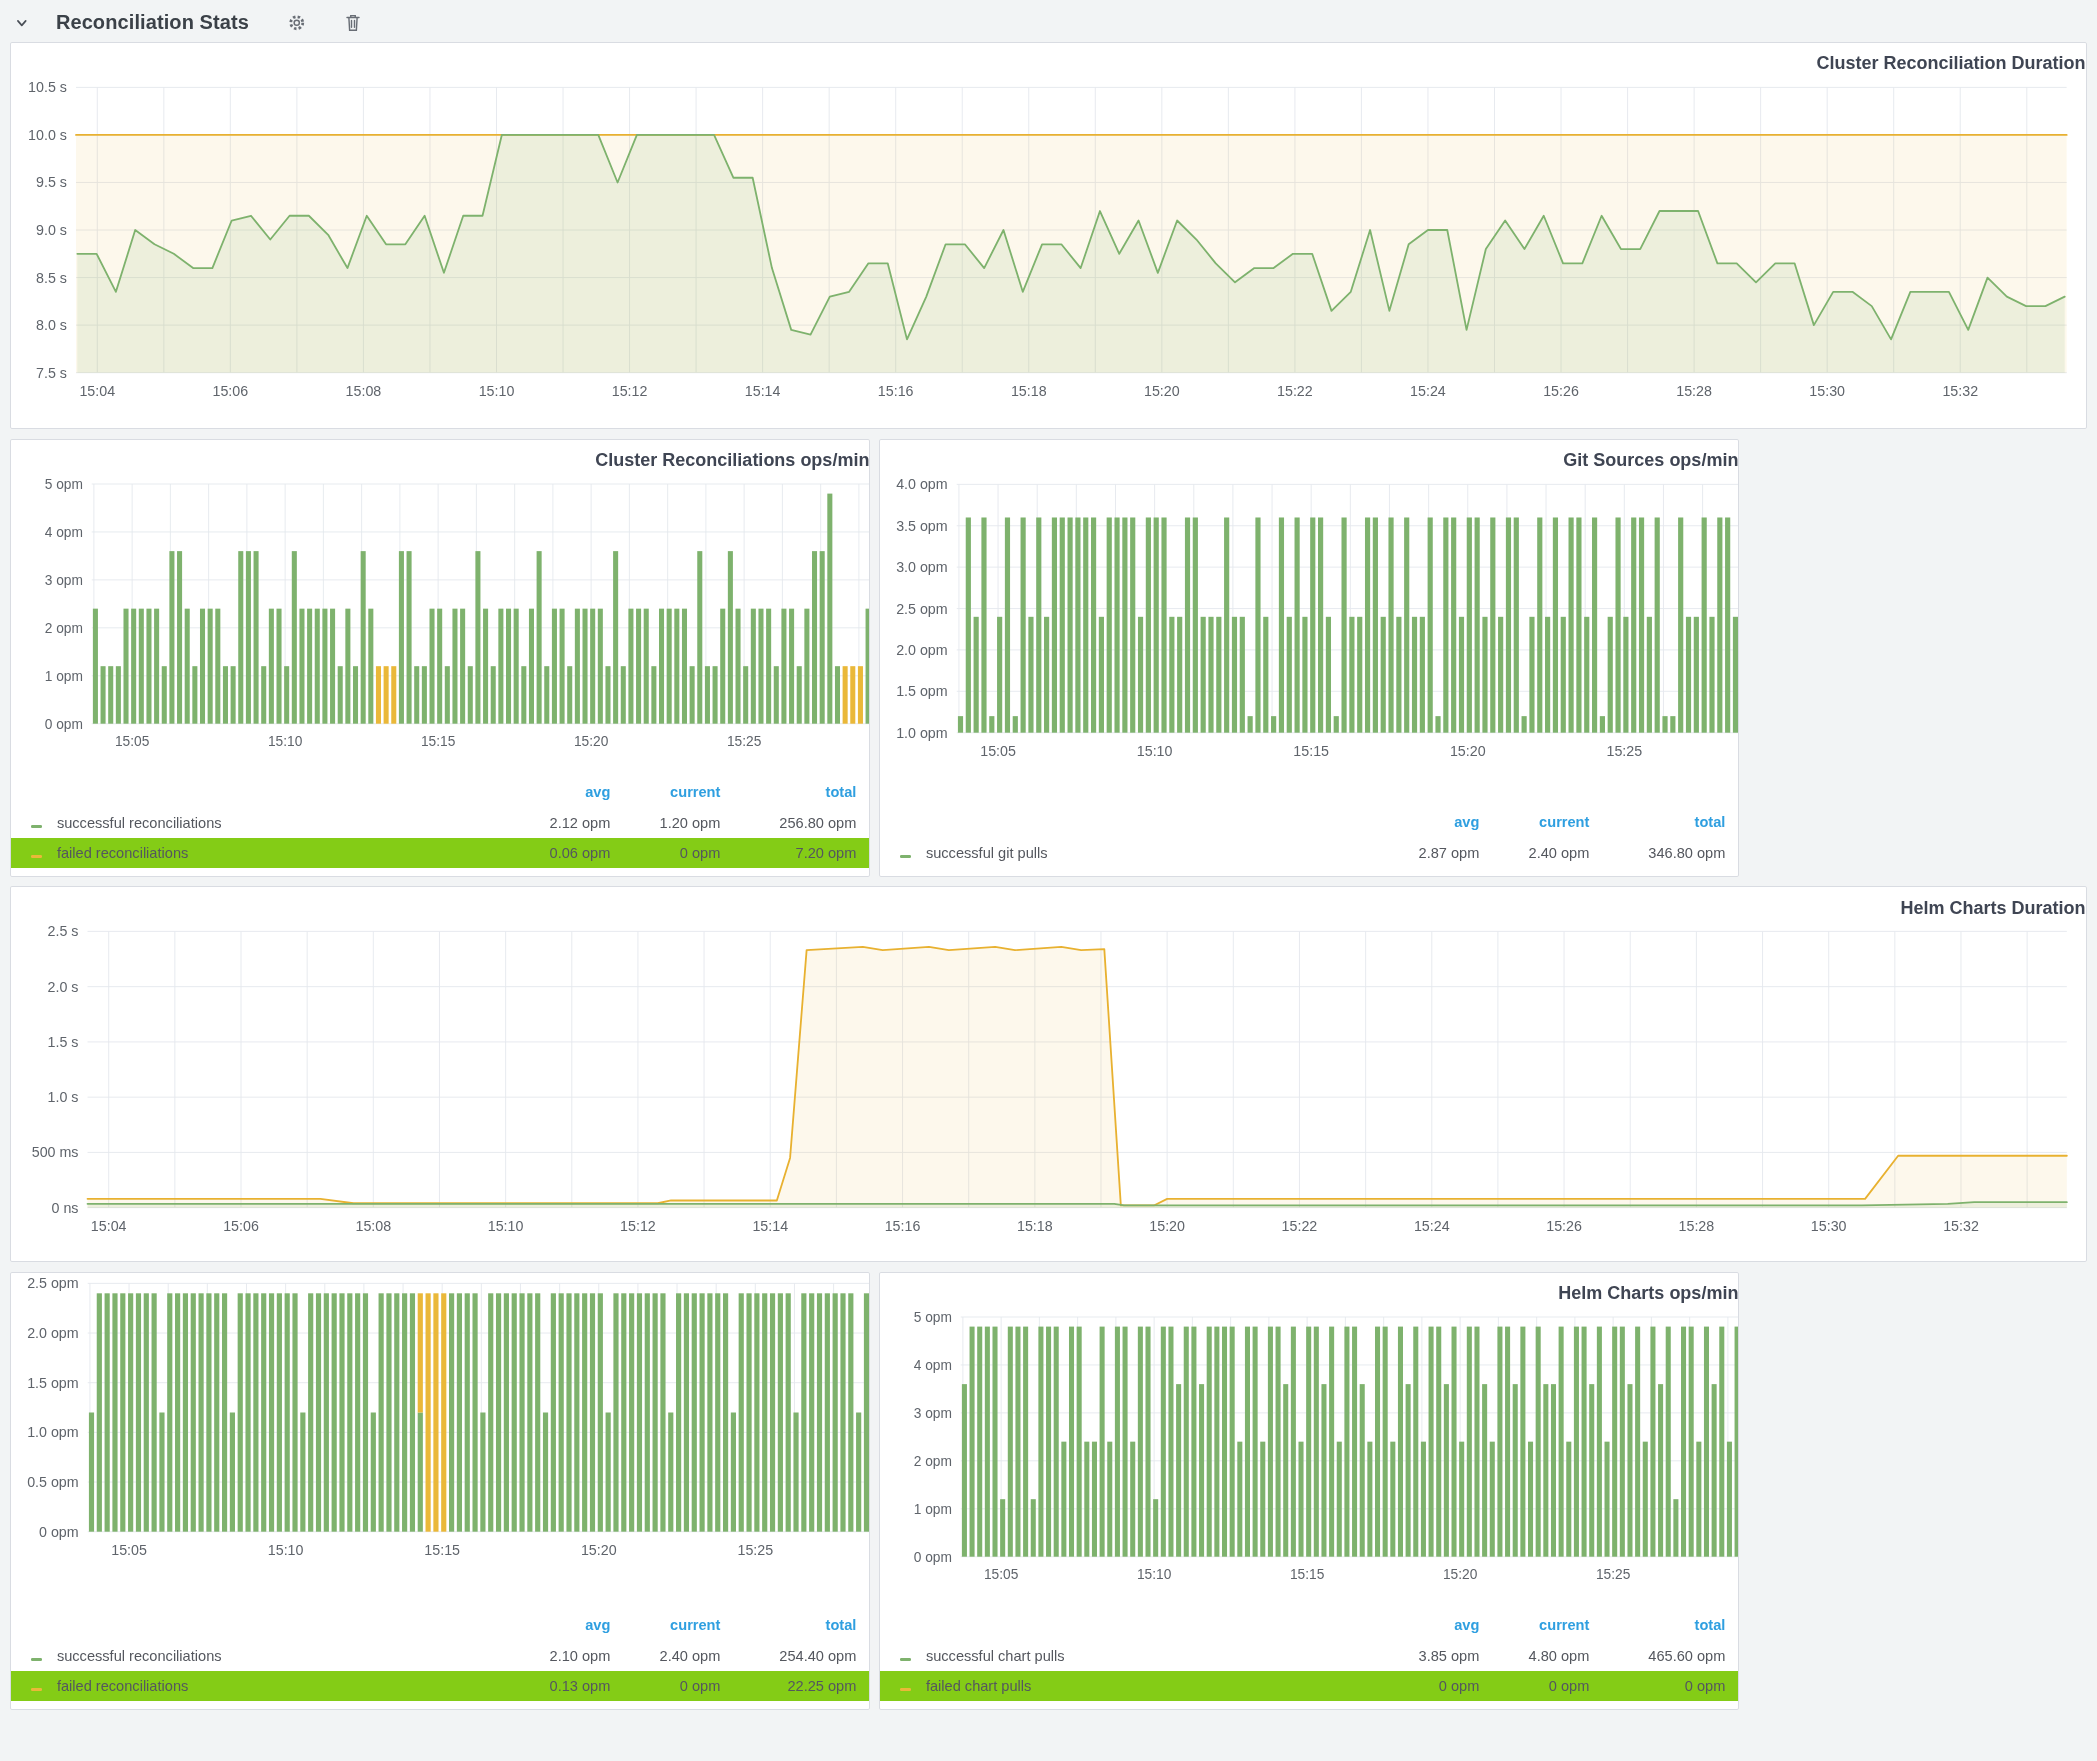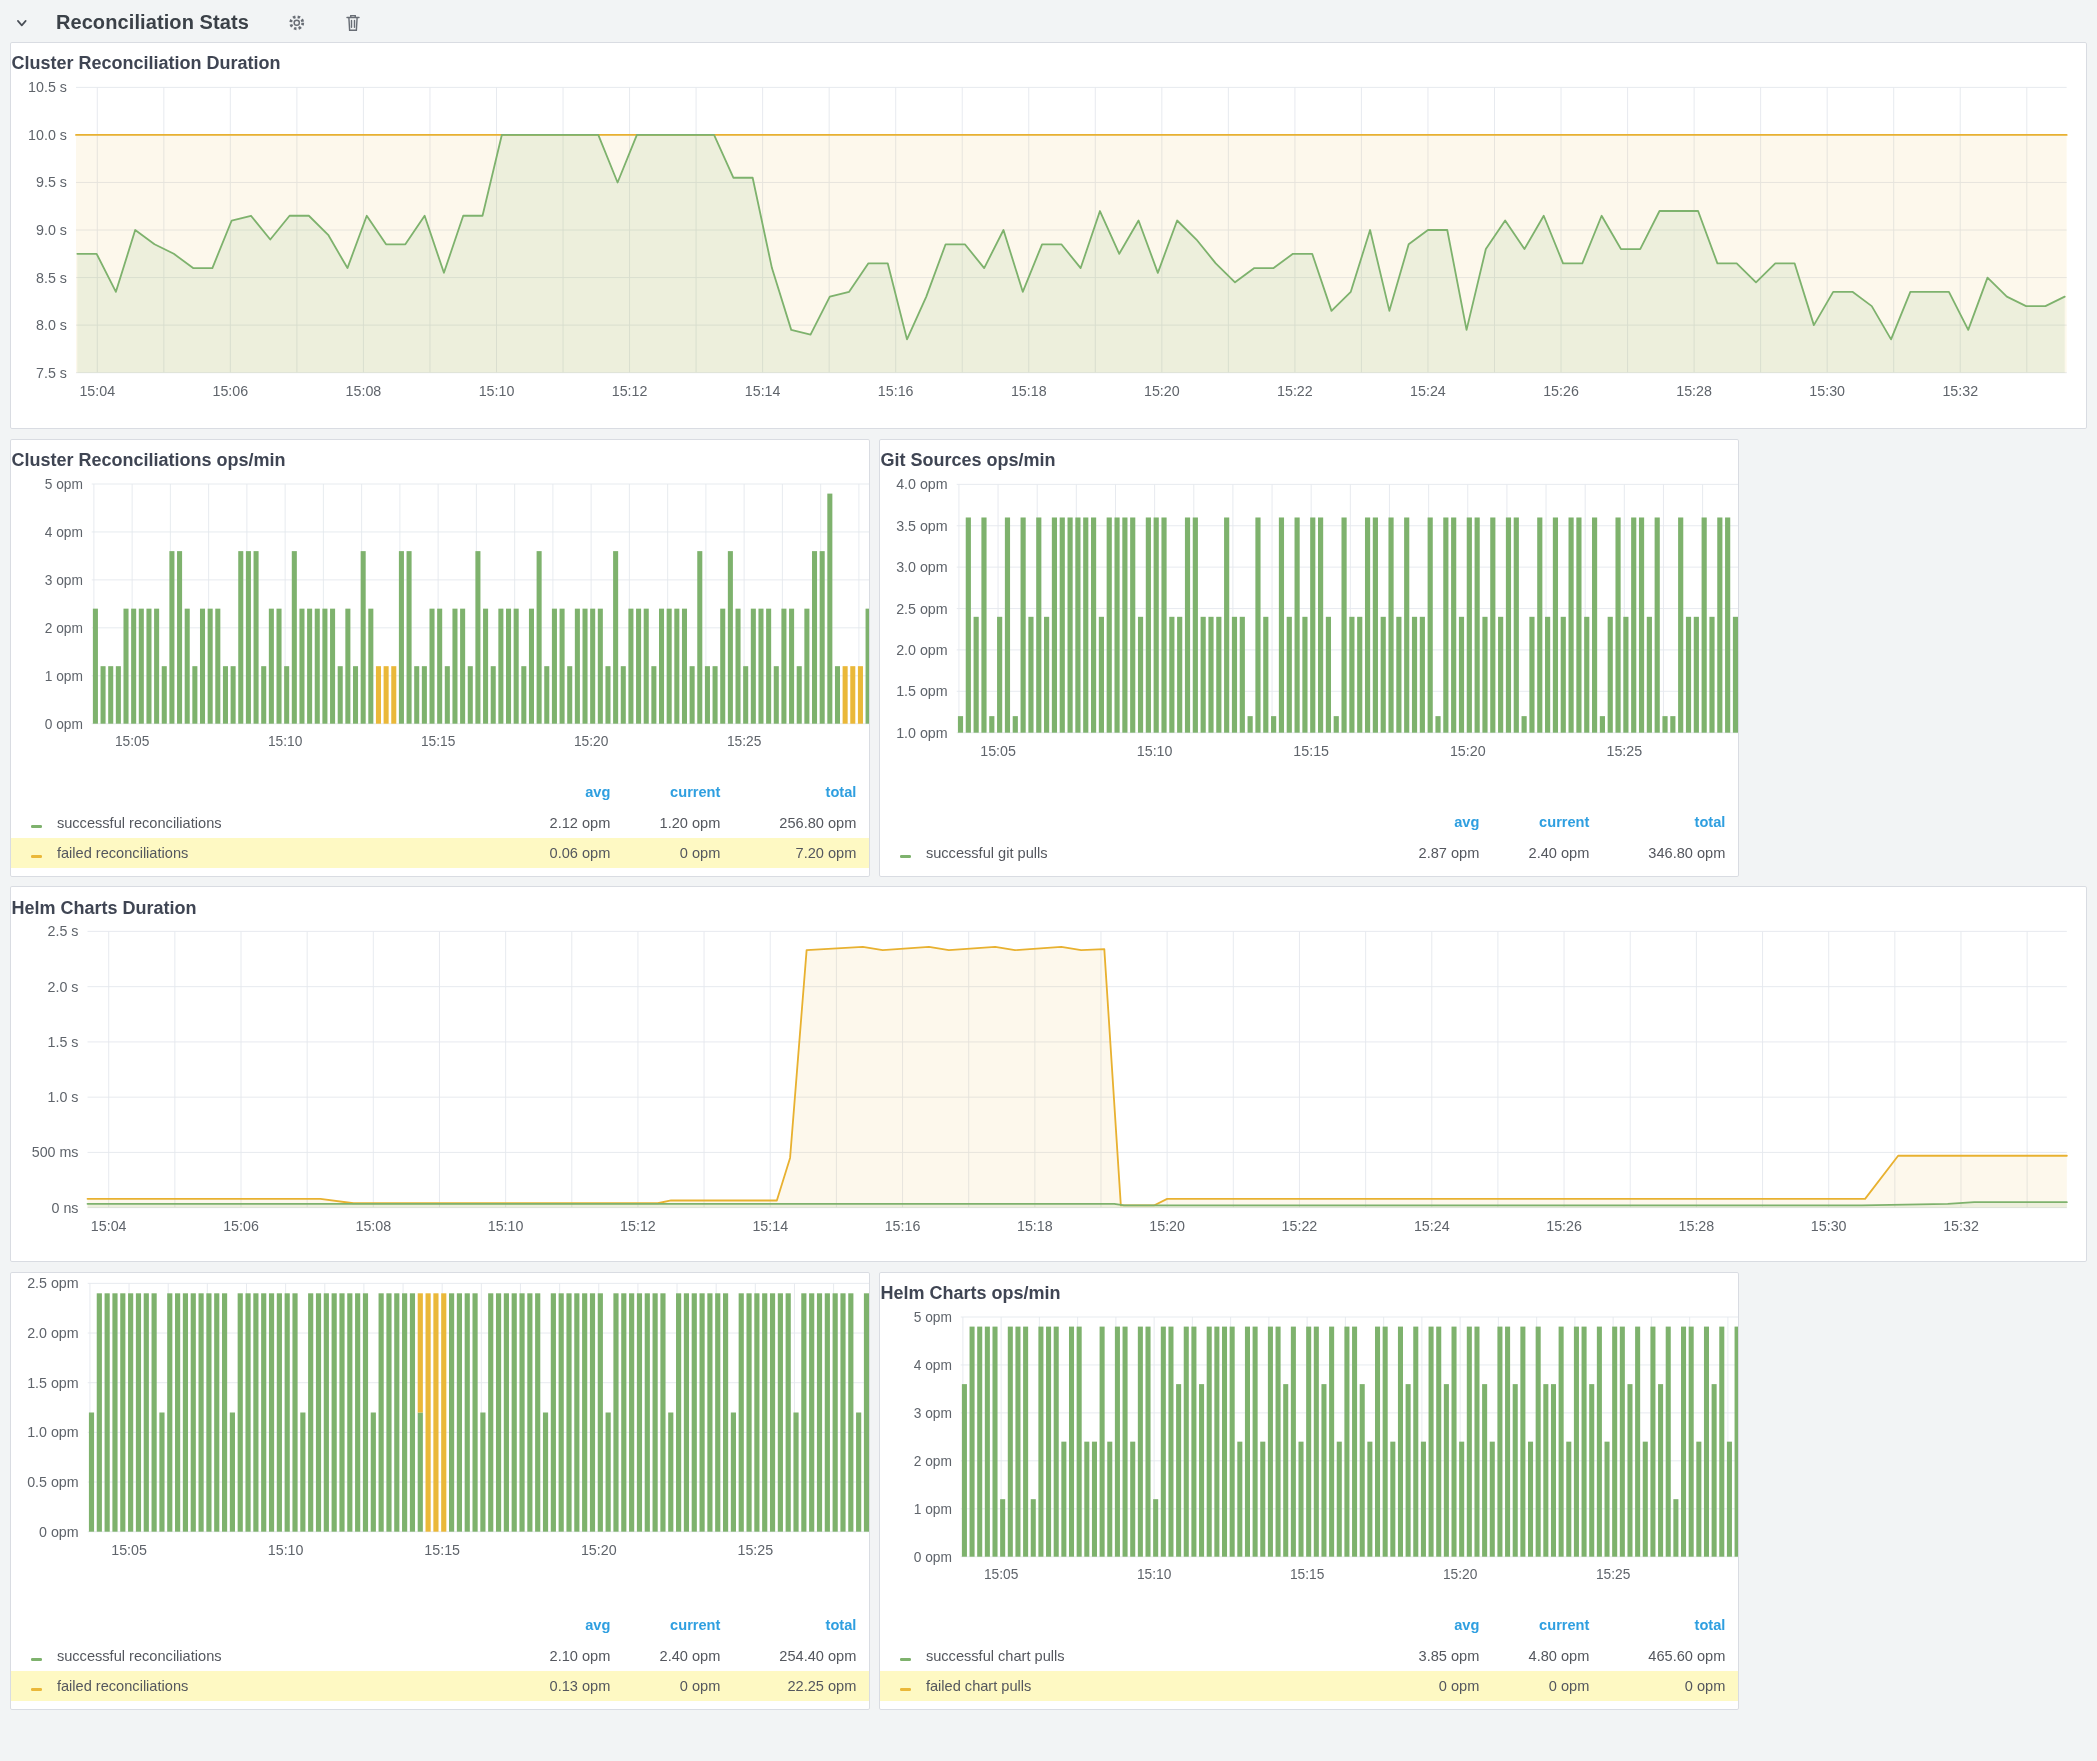--- a/index.html
+++ b/index.html
@@ -9,27 +9,27 @@
   .section-title{font-size:20px;font-weight:700;color:#3b4148;letter-spacing:0.1px;}
   .sec-icon{color:#686d75;display:flex;align-items:center;margin-left:11.7px;}
   .chev{color:#4a4f57;display:flex;align-items:center;}
   .row{display:flex;gap:9px;margin-bottom:9.7px;}
   .panel{background:#ffffff;border:0.6px solid #d9dce2;border-radius:1.9px;display:flex;flex-direction:column;overflow:hidden;}
   .panel-full{width:2075px;}
   .panel-half{width:858px;}
   .h-duration{height:385px;}
   .h-opm{height:436px;}
   .h-duration2{height:374px;}
-  .panel-title{text-align:left;font-size:18px;font-weight:600;color:#3f4553;padding:10.4px 0 2.6px 0;cursor:pointer;}
+  .panel-title{text-align:right;font-size:18px;font-weight:600;color:#3f4553;padding:10.4px 0 2.6px 0;cursor:pointer;}
   svg.chart{display:block;}
   .legend{margin-top:auto;padding:0 13px 7.8px 19.5px;font-size:14.6px;color:#54575e;}
   .legend-head{display:grid;grid-template-columns:1fr 110px 110px 136px;font-weight:700;color:#2f9fe0;padding:1.3px 0 7.8px 0;}
   .legend-head span{text-align:right;cursor:pointer;margin-top:24px;}
   .legend-row{display:grid;grid-template-columns:26px 1fr 110px 110px 136px;align-items:center;padding:7.1px 13px 7.1px 19.5px;margin:0 -13px 0 -19.5px;}
-  .legend-row.alt{background:#fef9c3;}
+  .legend-row.alt{background:#84cc16;}
   .dash{width:11px;height:2.6px;border-radius:1.3px;display:inline-block;}
   .legend-label{cursor:pointer;}
   .val{text-align:right;}
 </style>
 </head>
 <body>
 
 <div class="wrap">
 
   <div class="section-header">

